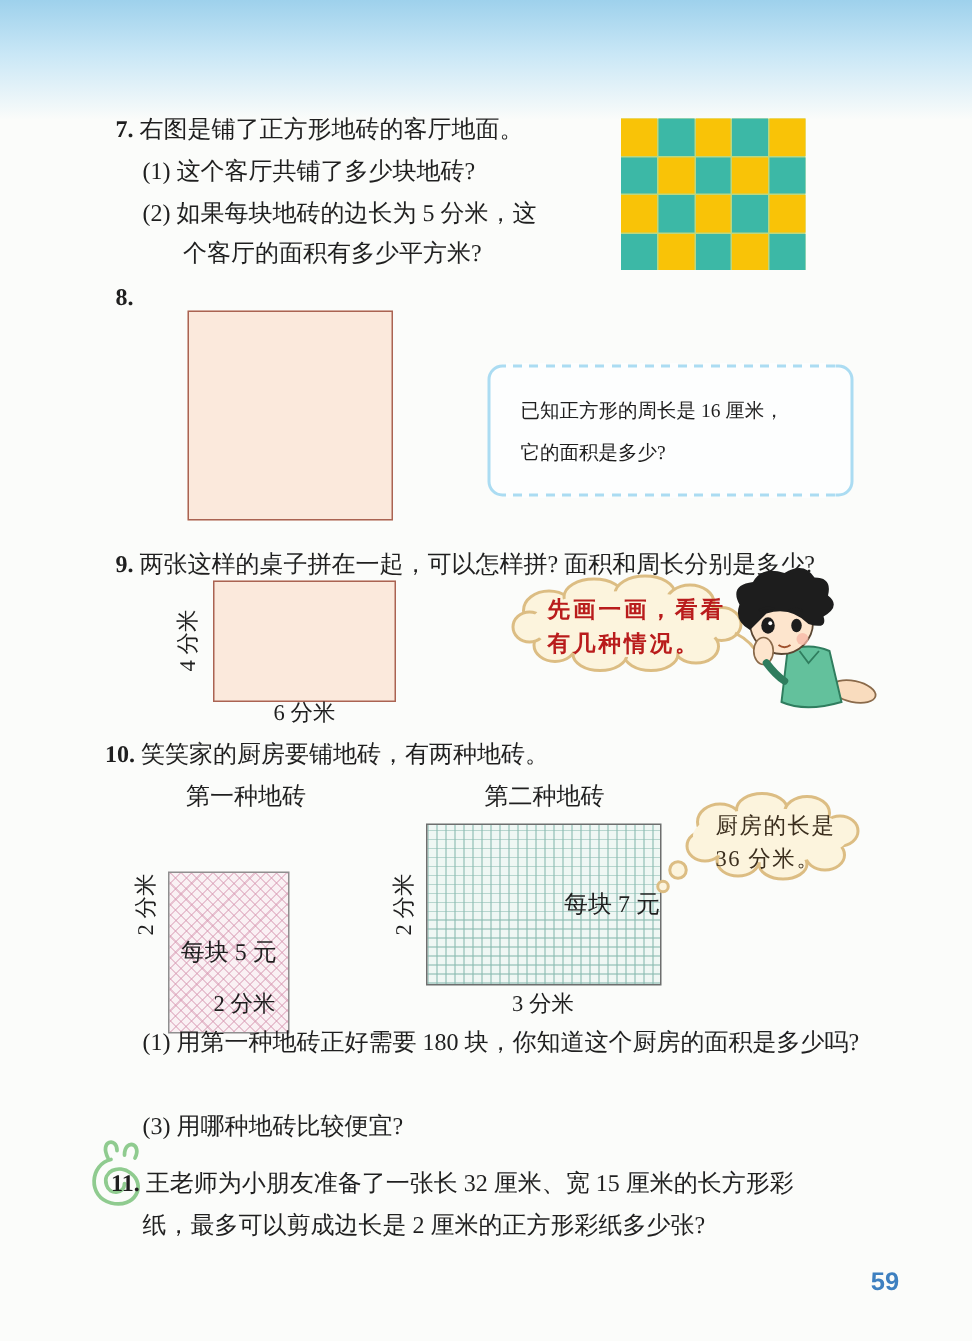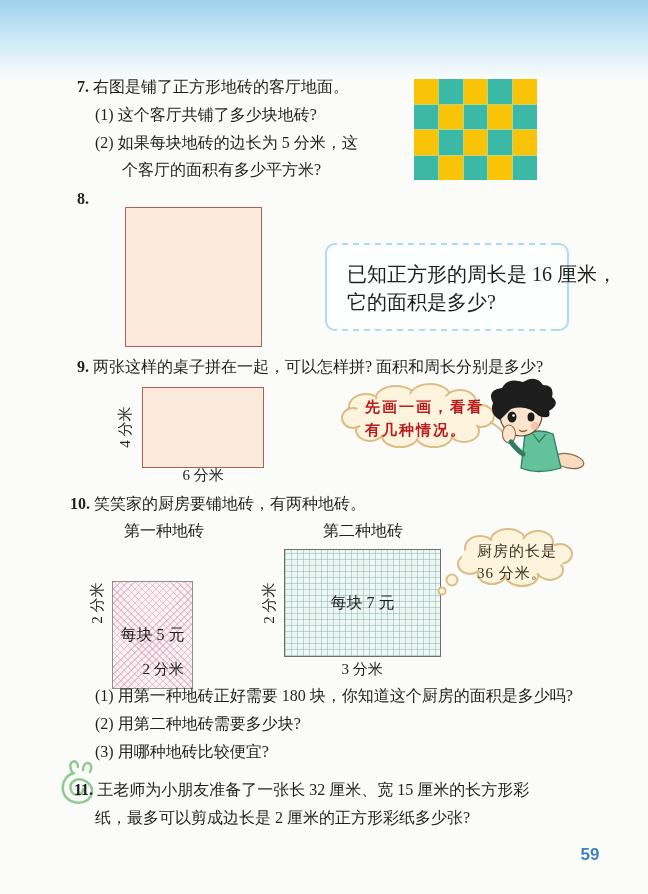--- a/index.html
+++ b/index.html
@@ -14,42 +14,42 @@
   .board { position:absolute; left:414px; top:79px; width:123px; height:101px;
            display:grid; grid-template-rows:repeat(4,1fr); gap:1px; background:#bcd77e; }
   
   .sq8 { position:absolute; left:125px; top:207px; width:137px; height:140px;
          background:#fbe9dc; border:1.5px solid #aa6352; }
   .note { position:absolute; left:325px; top:243px; width:244px; height:88px;
           background:#fdfefe; border:2.5px solid #abdcf2; border-radius:10px; }
   .note .dash-top, .note .dash-bottom { position:absolute; left:10px; right:10px; height:4px;
           background:repeating-linear-gradient(90deg, #fdfefe 0 5px, rgba(0,0,0,0) 5px 11px); }
   .note .dash-top { top:-3px; } .note .dash-bottom { bottom:-3px; }
-  .note-text { position:absolute; font-size:20px; line-height:28px; white-space:nowrap; }
+  .note-text { position:absolute; font-size:13px; line-height:28px; white-space:nowrap; }
   
   .rect9 { position:absolute; left:142px; top:387px; width:122px; height:81px;
            background:#fbe9dc; border:1.5px solid #aa6352; }
   .vlabel { position:absolute; width:60px; height:20px; font-size:15px; text-align:center;
             transform:rotate(-90deg); white-space:nowrap; }
   .hlabel { position:absolute; width:120px; font-size:15px; text-align:center; white-space:nowrap; }
   .bubble-text { position:absolute; font-size:15px; line-height:22px; white-space:nowrap;
                  color:#b91c1c; font-weight:bold; letter-spacing:2px; }
   .thought-text { position:absolute; font-size:15px; line-height:22px; white-space:nowrap;
                   color:#3c2f1e; font-weight:normal; letter-spacing:1px; }
   
   .tile1 { position:absolute; left:112px; top:549px; width:81px; height:108px;
            border:1.5px solid #8f8f8f; background-color:#faf1f4;
            background-image:repeating-linear-gradient(45deg, rgba(214,150,176,.5) 0 1px, rgba(0,0,0,0) 1px 5px),
                             repeating-linear-gradient(-45deg, rgba(214,150,176,.5) 0 1px, rgba(0,0,0,0) 1px 5px);
            display:flex; align-items:center; justify-content:center;margin-top:32px; }
   .tile2 { position:absolute; left:284px; top:549px; width:157px; height:108px;
            border:1.5px solid #6e6e6e; background-color:#eff7f4;
            background-image:repeating-linear-gradient(0deg, rgba(137,186,176,.55) 0 1px, rgba(0,0,0,0) 1px 6px),
                             repeating-linear-gradient(90deg, rgba(137,186,176,.55) 0 1px, rgba(0,0,0,0) 1px 6px);
-           display:flex; align-items:center; justify-content:center; }
+           display:flex; align-items:center; justify-content:flex-end; }
   .price { font-size:16px; }
   .caption { position:absolute; width:160px; font-size:16px; text-align:center; white-space:nowrap; }
   .pageno { position:absolute; left:560px; top:845px; width:60px; text-align:center;
             font-family:"Liberation Sans",sans-serif; font-weight:bold; font-size:17px; color:#3e80c0; }
   svg { position:absolute; overflow:visible; }
 </style>
 </head>
 <body>
 
 <div class="page">
@@ -84,21 +84,21 @@
 
   <div class="line" style="left:77px; top:188px;"><span class="pnum">8.</span></div>
   <div class="sq8"></div>
   <div class="note">
     <div class="dash-top"></div>
     <div class="dash-bottom"></div>
     <div class="note-text" style="left:20px; top:15px;">已知正方形的周长是 16 厘米，</div>
     <div class="note-text" style="left:20px; top:43px;">它的面积是多少?</div>
   </div>
 
-  <div class="line" style="left:77px; top:356px;"><span class="pnum">9.</span> <span>两张这样的桌子拼在一起，可以怎样拼? 面积和周长分别是多少?</span></div>
+  <div class="line" style="left:77px; top:366px;"><span class="pnum">9.</span> <span>两张这样的桌子拼在一起，可以怎样拼? 面积和周长分别是多少?</span></div>
   <div class="rect9"></div>
   <div class="vlabel" style="left:96px; top:417px;">4 分米</div>
   <div class="hlabel" style="left:143px; top:466px;text-align:center;">6 分米</div>
 
   <svg style="left:338px; top:384px;" width="168" height="68" viewBox="0 0 168 68">
     <g fill="#fcf4dd" stroke="#dcbd83" stroke-width="2">
       <ellipse cx="28" cy="23" rx="17" ry="13"></ellipse>
       <ellipse cx="58" cy="14" rx="20" ry="12"></ellipse>
       <ellipse cx="92" cy="12" rx="20" ry="12"></ellipse>
       <ellipse cx="122" cy="18" rx="16" ry="12"></ellipse>
@@ -159,21 +159,20 @@
       <ellipse cx="34" cy="36" rx="12" ry="10"></ellipse>
       <circle cx="16" cy="52" r="5.5"></circle>
       <circle cx="6" cy="63" r="3.5"></circle>
     </g>
     <ellipse cx="78" cy="29" rx="52" ry="18" fill="#fcf4dd"></ellipse>
   </svg>
   <div class="thought-text" style="left:477px; top:540px;">厨房的长是</div>
   <div class="thought-text" style="left:477px; top:562px;">36 分米。</div>
 
   <div class="line" style="left:95px; top:685px;">(1) 用第一种地砖正好需要 180 块，你知道这个厨房的面积是多少吗?</div>
-  <div class="line" style="left:95px; top:713px;">(2) 用第二种地砖需要多少块?</div>
   <div class="line" style="left:95px; top:741px;">(3) 用哪种地砖比较便宜?</div>
 
   <svg style="left:56px; top:756px;" width="46" height="54" viewBox="0 0 46 54">
     <g fill="none" stroke="#8fcb8f" stroke-width="2.5" stroke-linecap="round">
       <path d="M16,16 C10,4 22,2 22,11"></path>
       <path d="M27,14 C27,3 39,6 34,16"></path>
       <path d="M18,17 C4,20 2,42 18,46 C34,50 42,34 31,26 C23,20 12,25 15,34 C17,41 27,40 27,33"></path>
     </g>
   </svg>
   <div class="line" style="left:74px; top:779px;"><span class="pnum">11.</span> <span>王老师为小朋友准备了一张长 32 厘米、宽 15 厘米的长方形彩</span></div>

